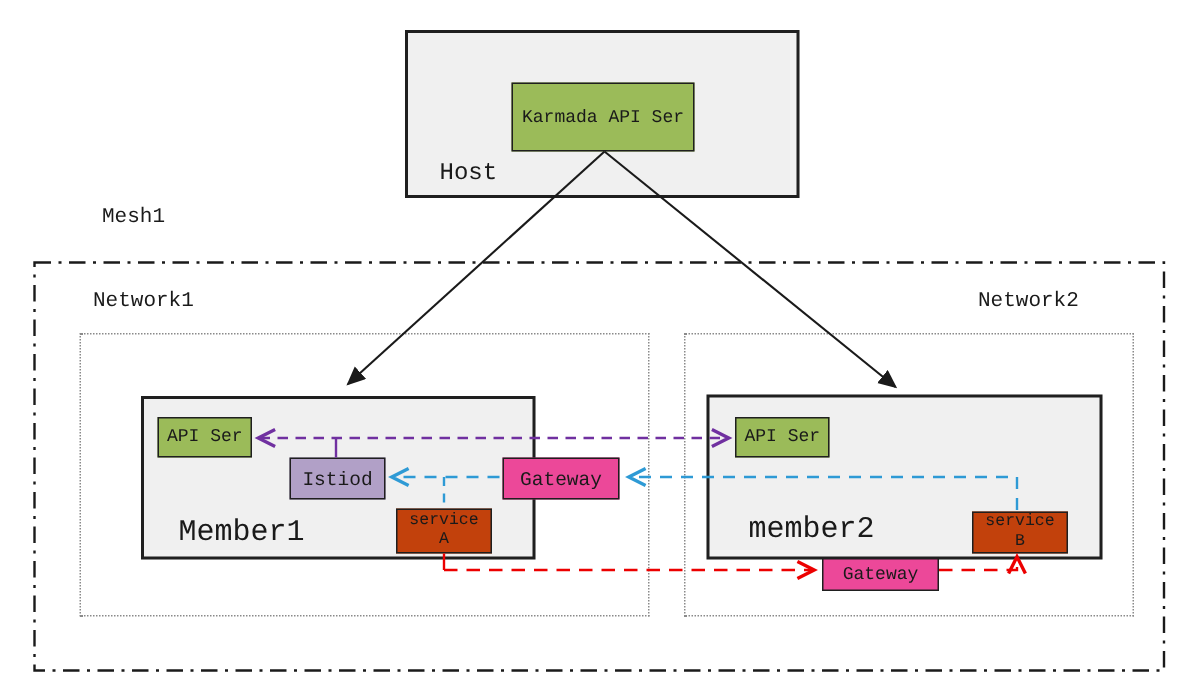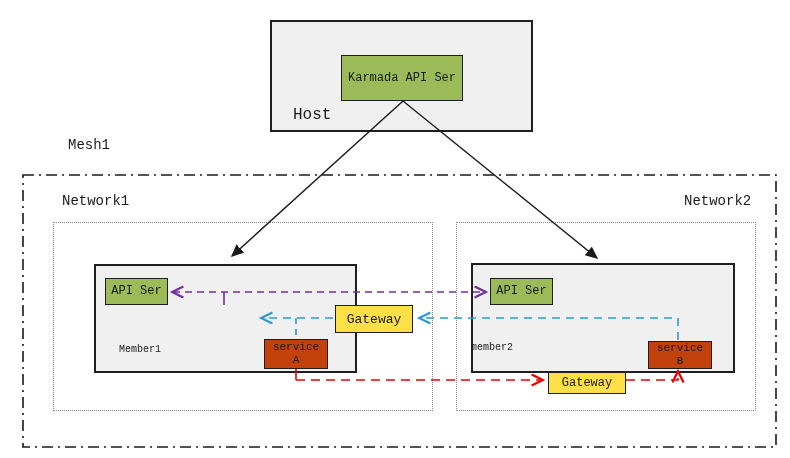--- a/index.html
+++ b/index.html
@@ -9,55 +9,56 @@
   }
   .abs{position:absolute;box-sizing:border-box;}
   .graybox{background:#f0f0f0;border:2px solid #1f1f1f;}
   .dotted{border:1px dotted #8a8a8a;background:transparent;}
   .node{
     display:flex;align-items:center;justify-content:center;text-align:center;
     border:1.6px solid #1f1f1f;font-size:12px;white-space:pre-line;line-height:13px;
   }
   .node-green{background:#9bbb59;}
   .node-purple{background:#b1a0c7;}
-  .node-teal{background:#fde047;}
+  .node-teal{background:#ec4899;}
   .node-orange{background:#c2410c;}
   .lbl{position:absolute;white-space:nowrap;}
   .lbl-host{font-size:16px;text-align:right;}
   .lbl-mid{font-size:14px;}
-  .lbl-member{font-size:10px;}
+  .lbl-member{font-size:20px;}
   svg.overlay{position:absolute;left:0;top:0;z-index:10;pointer-events:none;}
   .z1{z-index:1}.z2{z-index:2}.z3{z-index:3}.z4{z-index:4}
 </style>
 </head>
 <body>
 
 <div id="canvas">
 
   <div class="abs dotted z1" style="left:53px;top:222px;width:380px;height:189px;"></div>
   <div class="abs dotted z1" style="left:456px;top:222px;width:300px;height:189px;"></div>
 
   <div class="abs graybox z2" style="left:270px;top:20px;width:263px;height:112px;"></div>
   <div class="abs node node-green z3" style="left:341px;top:55px;width:122px;height:46px;">Karmada API Ser</div>
   <div class="lbl lbl-host z3" style="left:293px;top:106px;">Host</div>
 
   <div class="lbl lbl-mid z3" style="left:38px;top:137px;padding-left:30px;">Mesh1</div>
 
   <div class="lbl lbl-mid z3" style="left:62px;top:193px;text-align:center;">Network1</div>
-  <div class="lbl lbl-mid z3" style="left:684px;top:193px;text-align:center;">Network2</div>
+  <div class="lbl lbl-mid z3" style="left:652px;top:193px;text-align:center;">Network2</div>
 
   <div class="abs graybox z2" style="left:94px;top:264px;width:263px;height:109px;"></div>
   <div class="lbl lbl-member z3" style="left:119px;top:344px;">Member1</div>
   <div class="abs node node-green z3" style="left:105px;top:278px;width:63px;height:27px;">API Ser</div>
+  <div class="abs node node-purple z3" style="left:193px;top:305px;width:64px;height:28px;font-size:13px;">Istiod</div>
   <div class="abs node node-teal z3" style="left:335px;top:305px;width:78px;height:28px;font-size:13px;">Gateway</div>
   <div class="abs node node-orange z4" style="left:264px;top:339px;width:64px;height:30px;font-size:11px;">service
 A</div>
 
   <div class="abs graybox z2" style="left:471px;top:263px;width:264px;height:110px;"></div>
-  <div class="lbl lbl-member z3" style="left:471px;top:342px;">member2</div>
+  <div class="lbl lbl-member z3" style="left:499px;top:342px;">member2</div>
   <div class="abs node node-green z3" style="left:490px;top:278px;width:63px;height:27px;">API Ser</div>
   <div class="abs node node-teal z4" style="left:548px;top:372px;width:78px;height:22px;">Gateway</div>
   <div class="abs node node-orange z3" style="left:648px;top:341px;width:64px;height:28px;font-size:11px;">service
 B</div>
 
   <svg class="overlay" width="790" height="458" viewBox="0 0 790 458">
     <defs>
       <marker id="mblack" orient="auto" markerWidth="10" markerHeight="10" refX="8" refY="4">
         <path d="M0,0 L9,4 L0,8 z" fill="#1a1a1a"></path>
       </marker>

